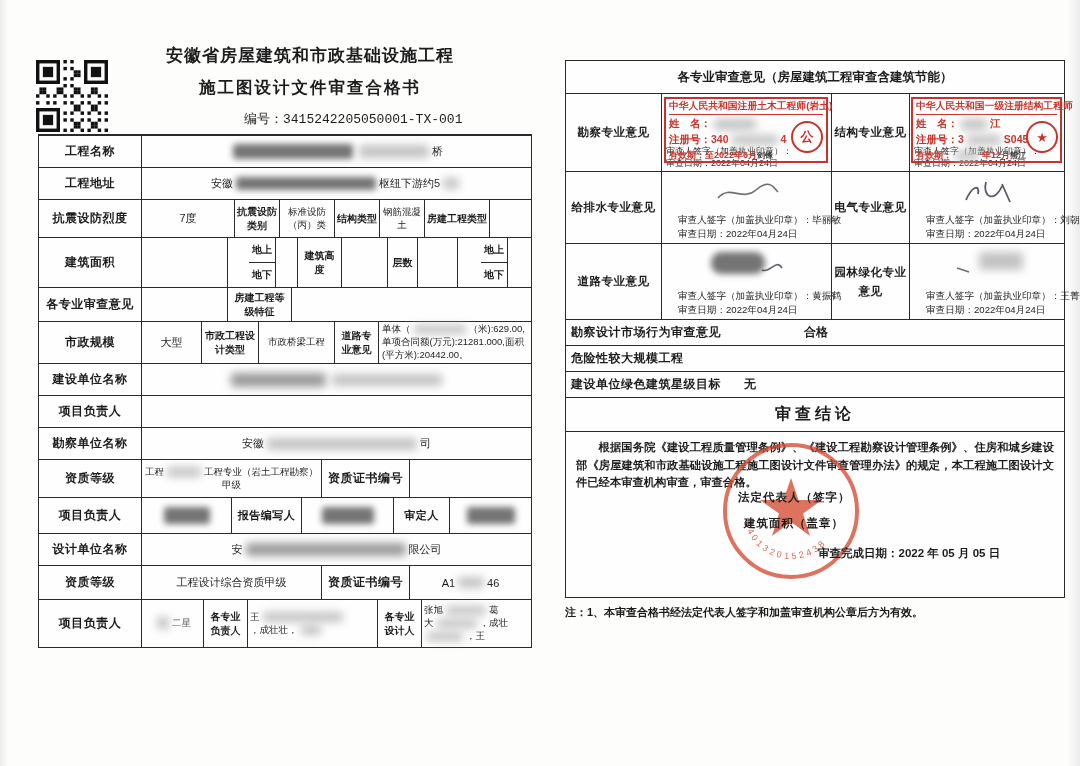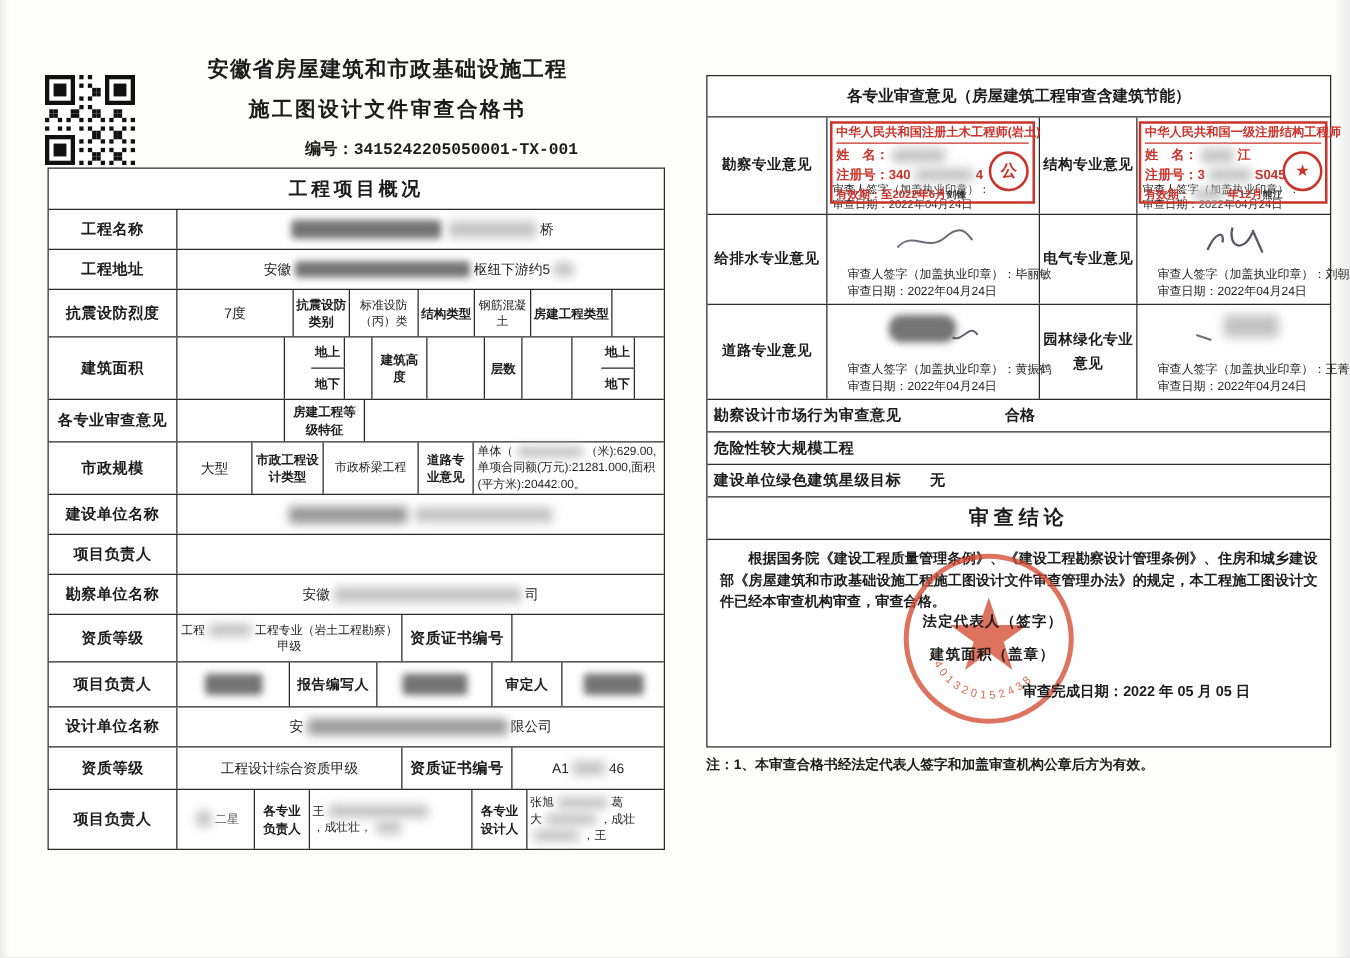--- a/index.html
+++ b/index.html
@@ -25,21 +25,21 @@
   .half .hc{flex:none;display:flex;align-items:center;justify-content:center;font-size:10px;font-weight:bold;box-sizing:border-box;}
   .half .hv{flex:1;border-left:1px solid #2a2a2a;}
   
   .blur{display:inline-block;vertical-align:middle;border-radius:3px;margin:0 3px;}
   .bd{background:#5c5c5c;filter:blur(3px);opacity:.85;}
   .bl{background:#c3c3c3;filter:blur(4px);}
   .bm{background:#9a9a9a;filter:blur(4px);}
   
   .h1{font-size:17px;font-weight:bold;letter-spacing:1px;}
   .h2{font-size:16.5px;font-weight:bold;letter-spacing:2px;}
-  .docno{font-size:13px;font-weight:bold;font-family:"Liberation Mono","DejaVu Sans Mono",monospace;}
+  .docno{font-size:13px;font-weight:normal;font-family:"Liberation Mono","DejaVu Sans Mono",monospace;}
   .docno .cn{font-family:"Liberation Sans","DejaVu Sans",sans-serif;}
   
   .rstamp{position:absolute;border:2px solid #c9332a;color:#c9332a;background:transparent;
      z-index:2;box-sizing:border-box;padding:1px 3px;text-align:left;}
   .rstamp .st{font-size:9.8px;font-weight:bold;border-bottom:1.4px solid #c9332a;white-space:nowrap;padding-bottom:1px;}
   .rstamp .sline{font-size:10.5px;font-weight:bold;margin-top:2px;white-space:nowrap;}
   .rstamp .svalid{font-size:9px;font-weight:bold;margin-top:2px;white-space:nowrap;}
   .rseal{position:absolute;border:2px solid #c9332a;border-radius:50%;width:28px;height:28px;
      display:flex;align-items:center;justify-content:center;color:#c9332a;font-size:13px;font-weight:bold;background:rgba(255,255,255,.1);}
   .underink{position:absolute;left:4px;bottom:2px;z-index:1;text-align:left;font-size:9px;color:#2b2b2b;line-height:1.35;white-space:nowrap;}
@@ -156,25 +156,20 @@
   <div class="abs" style="left:110px;top:44px;width:400px;text-align:center;">
     <div class="h1">安徽省房屋建筑和市政基础设施工程</div>
     <div class="h2" style="margin-top:10px;">施工图设计文件审查合格书</div>
   </div>
   <div class="abs docno" style="left:244px;top:110px;">
     <span class="cn">编号：</span><span>3415242205050001-TX-001</span>
   </div>
 
   <div class="tbl" style="left:38px;top:134px;width:492px;">
 
-    <div class="trow first" style="height:32px;">
-      <div class="c nb" style="width:492px;">
-          <span class="titleC">工程项目概况</span>
-        </div>
-    </div>
 
     <div class="trow" style="height:32px;">
       <div class="c nb lab" style="width:102px;">工程名称</div>
       <div class="c val" style="width:390px;">
         <span class="blur bd" style="width:120px;height:15px;"></span>
         <span class="blur bl" style="width:70px;height:13px;"></span>
         <span>桥</span>
       </div>
     </div>
 

